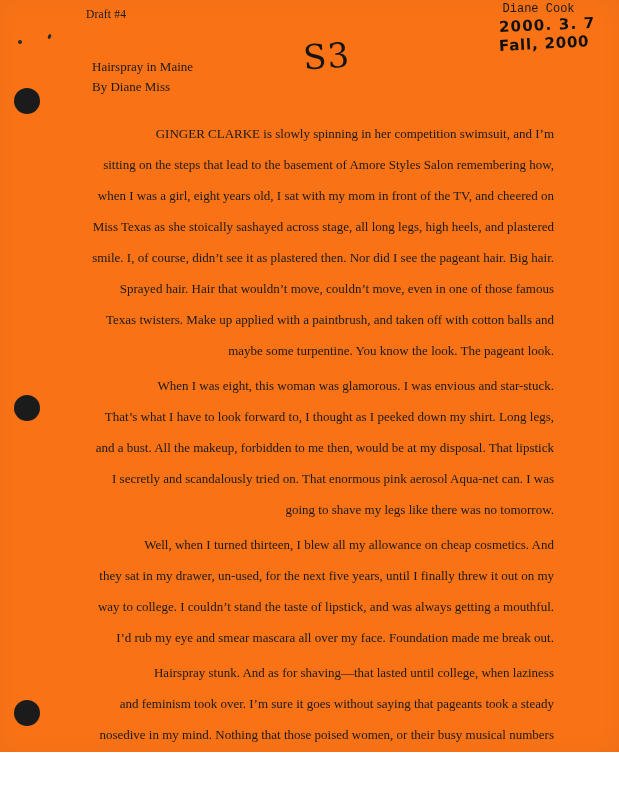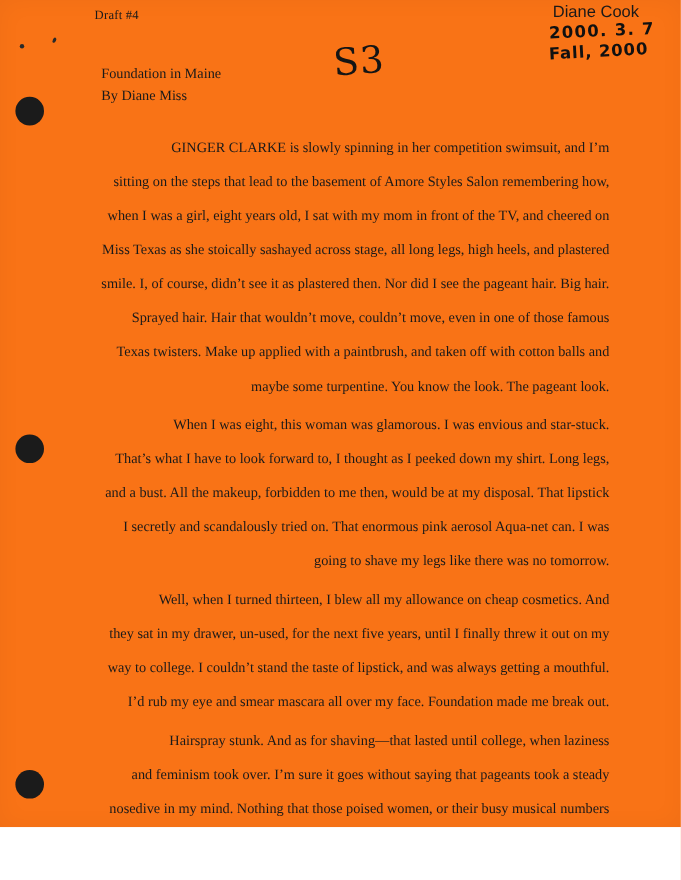--- a/index.html
+++ b/index.html
@@ -58,22 +58,22 @@
 
   
   .hand-block {
     position: absolute;
     right: 24px;
     top: 2px;
     text-align: left;
     font-family: "DejaVu Sans", sans-serif;
   }
   .hand-name {
-    font-family: Liberation Sans, sans-serif;
-    font-size: 15px;
+    font-family: Liberation Mono, monospace;
+    font-size: 12px;
     margin-left: 4px;
   }
   .hand-line {
     font-family: "DejaVu Sans", sans-serif;
     font-size: 15px;
     font-weight: 600;
     letter-spacing: 1.2px;
     transform: rotate(-2.5deg);
     transform-origin: left center;
     margin-top: 2px;
@@ -140,21 +140,21 @@
 
   <div class="hand-block">
     <div class="hand-name">Diane Cook</div>
     <div class="hand-line l1">2000. 3. 7</div>
     <div class="hand-line l2">Fall, 2000</div>
   </div>
 
   <div class="hand-mark">S3</div>
 
   <div class="title-block">
-    <div>Foundation in Maine</div>
+    <div>Hairspray in Maine</div>
     <div>By Diane Miss</div>
   </div>
 
   <div class="body">
     <p>GINGER CLARKE is slowly spinning in her competition swimsuit, and I’m sitting on the steps that lead to the basement of Amore Styles Salon remembering how, when I was a girl, eight years old, I sat with my mom in front of the TV, and cheered on Miss Texas as she stoically sashayed across stage, all long legs, high heels, and plastered smile. I, of course, didn’t see it as plastered then. Nor did I see the pageant hair. Big hair. Sprayed hair. Hair that wouldn’t move, couldn’t move, even in one of those famous Texas twisters. Make up applied with a paintbrush, and taken off with cotton balls and maybe some turpentine. You know the look. The pageant look.</p>
     <p>When I was eight, this woman was glamorous. I was envious and star-stuck. That’s what I have to look forward to, I thought as I peeked down my shirt. Long legs, and a bust. All the makeup, forbidden to me then, would be at my disposal. That lipstick I secretly and scandalously tried on. That enormous pink aerosol Aqua-net can. I was going to shave my legs like there was no tomorrow.</p>
     <p>Well, when I turned thirteen, I blew all my allowance on cheap cosmetics. And they sat in my drawer, un-used, for the next five years, until I finally threw it out on my way to college. I couldn’t stand the taste of lipstick, and was always getting a mouthful. I’d rub my eye and smear mascara all over my face. Foundation made me break out.</p>
     <p>Hairspray stunk. And as for shaving—that lasted until college, when laziness and feminism took over. I’m sure it goes without saying that pageants took a steady nosedive in my mind. Nothing that those poised women, or their busy musical numbers promised</p>
   </div>
 

